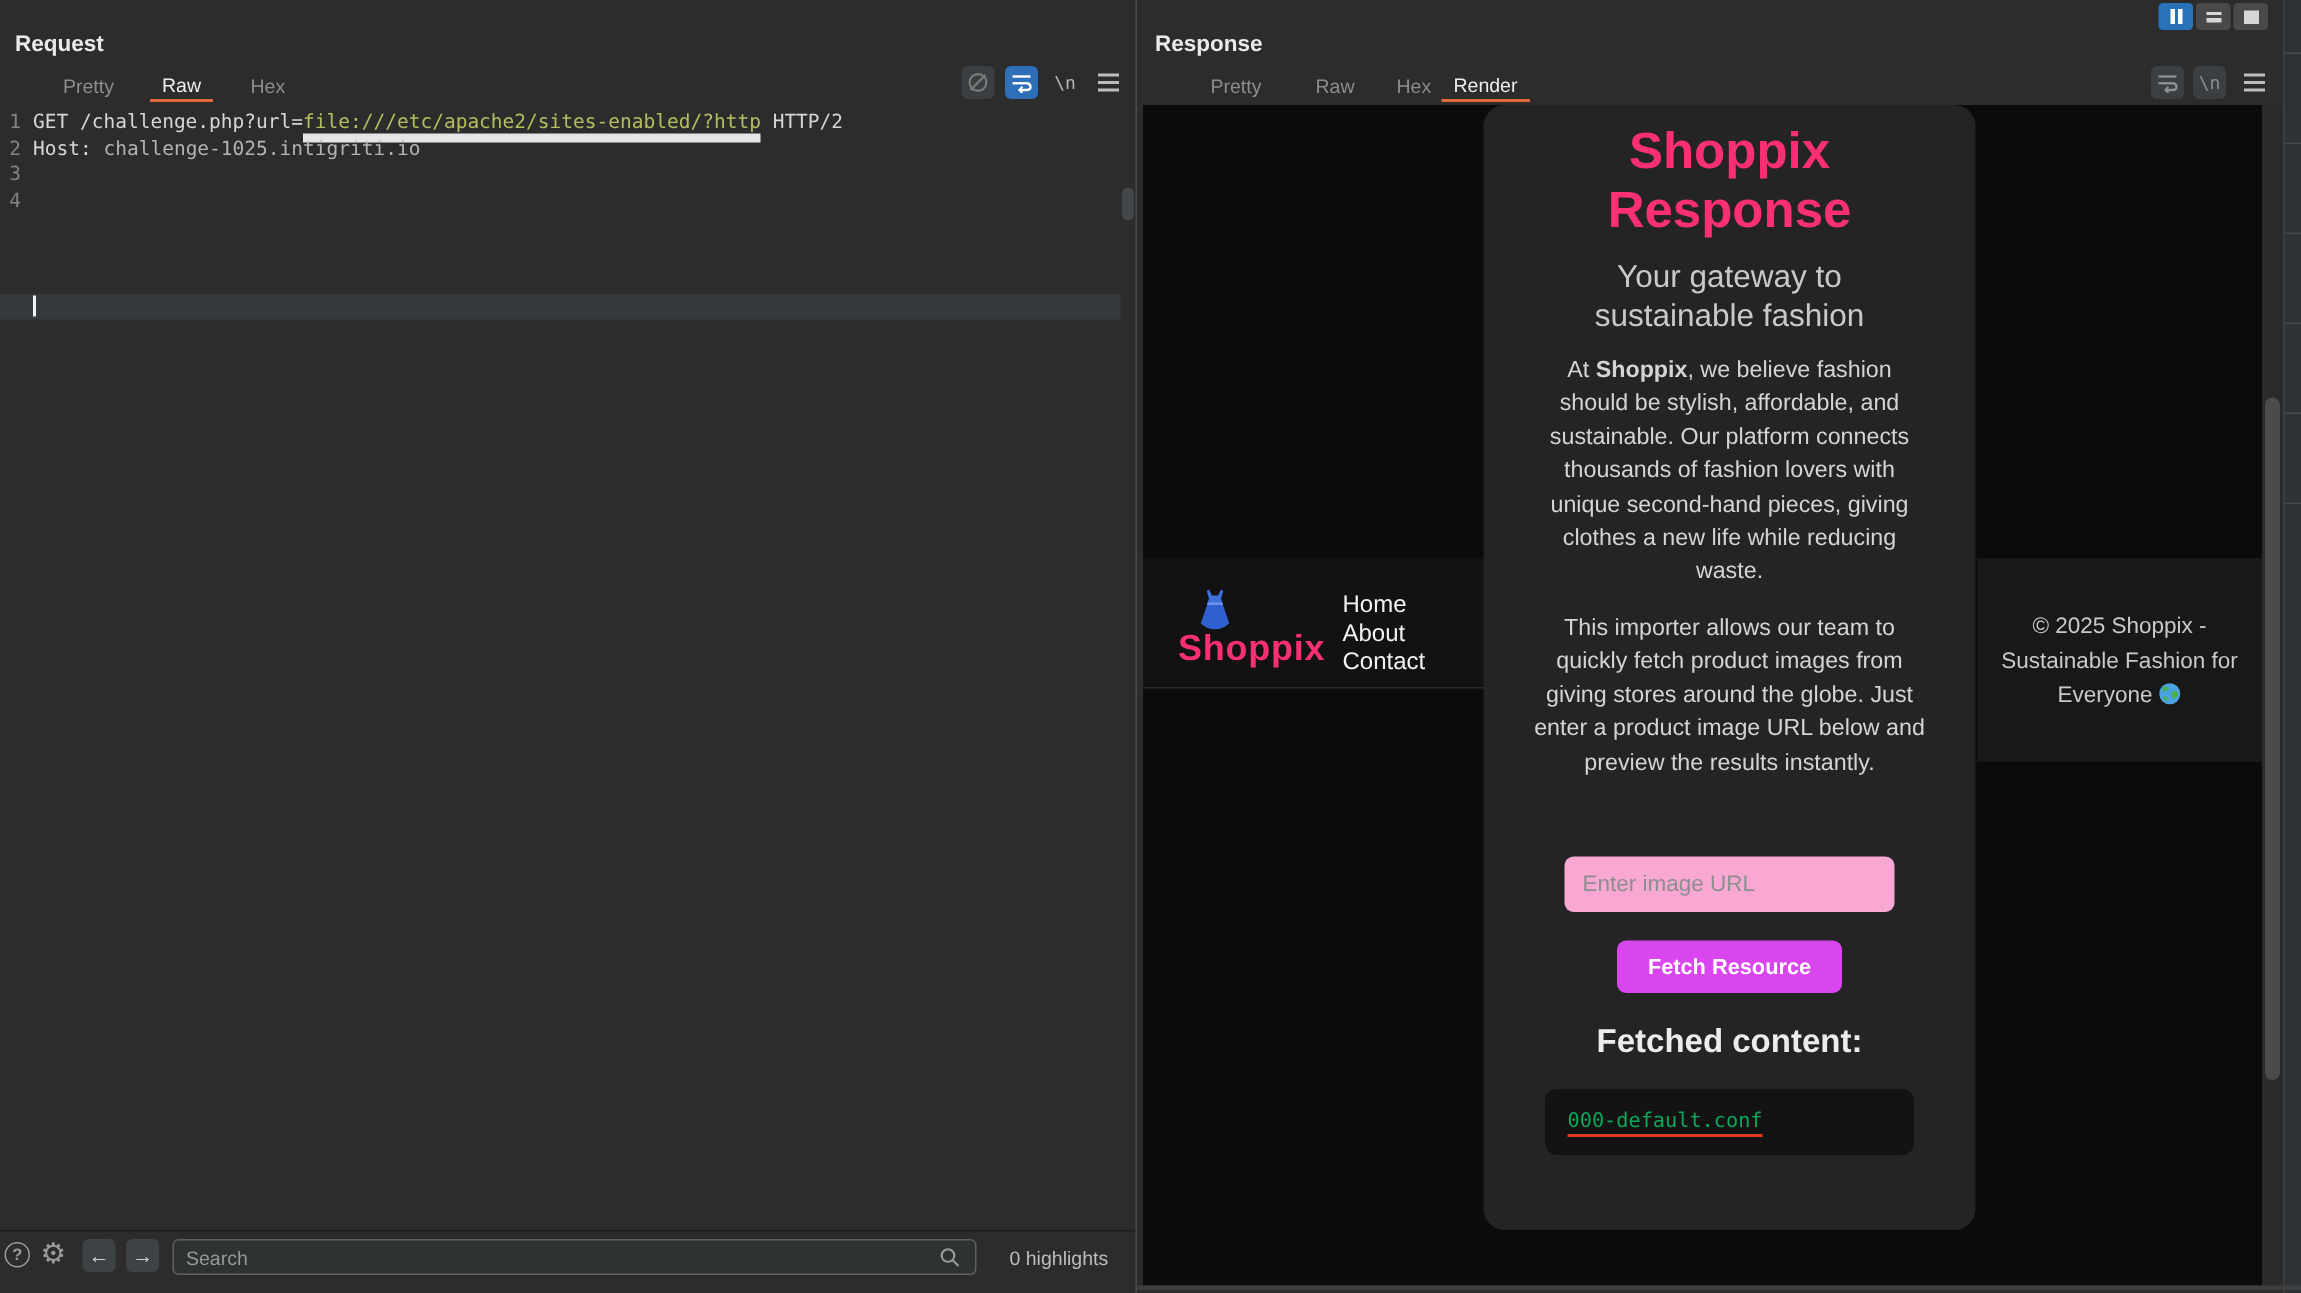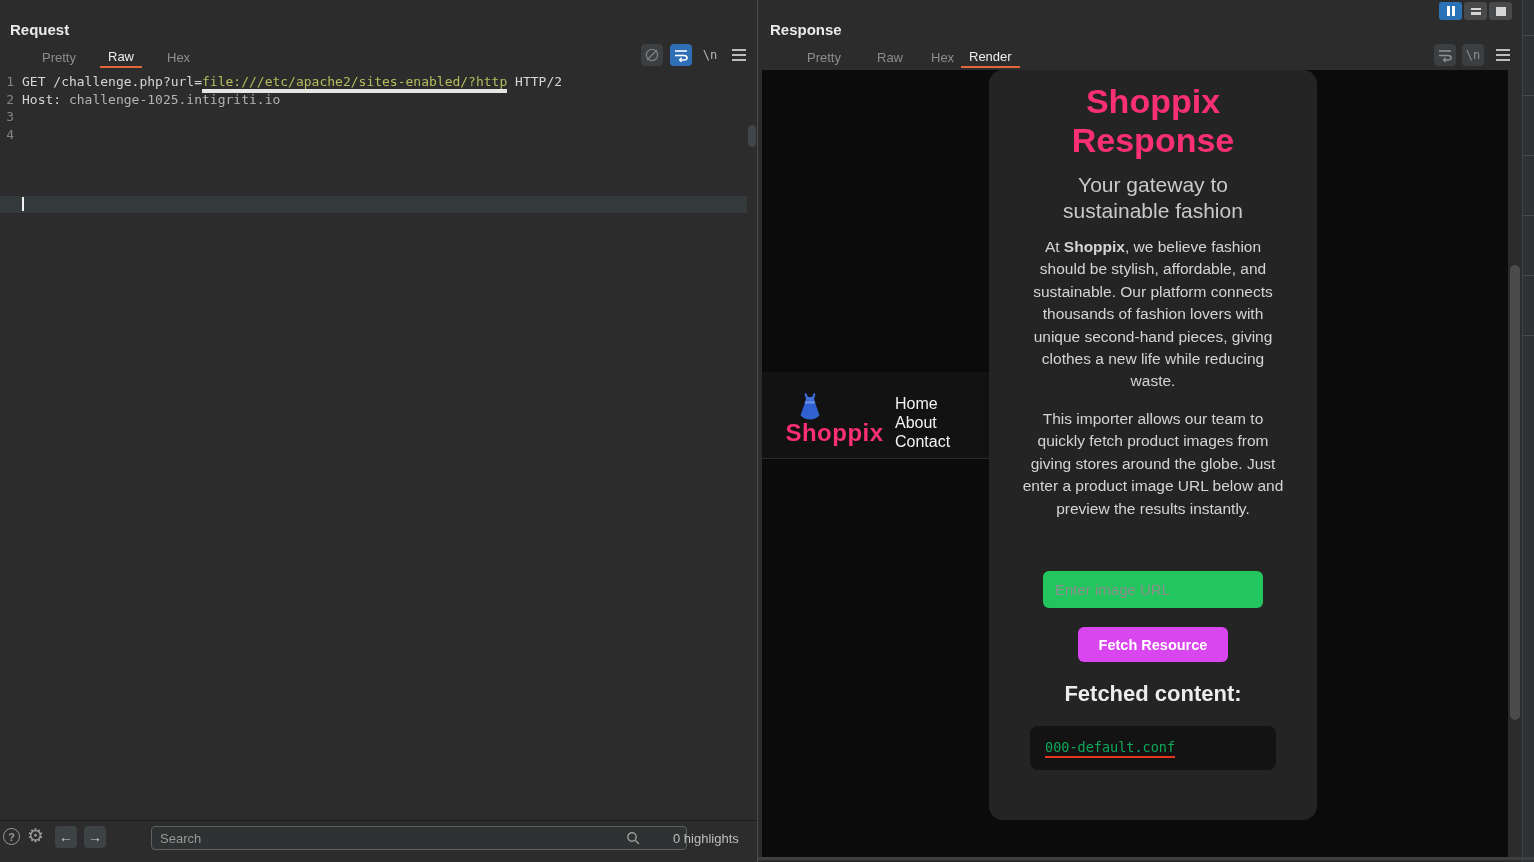--- a/index.html
+++ b/index.html
@@ -28,40 +28,40 @@
   .hamburger span { display:block; width:14px; height:2px; background:#bdbdbd; }
 
   
   #request-editor { position:absolute; left:0; top:70px; width:757px; height:750px;
                     background:#2c2c2c; font-family:"DejaVu Sans Mono", monospace;
                     font-size:13px; line-height:17.5px; }
   .code-line { position:relative; white-space:pre; height:17.5px; }
   .gutter-num { display:inline-block; width:14px; margin-right:8px; text-align:right;
                 color:#848484; }
   .tok { color:#d6d6d6;text-align:right; } .tok-dim { color:#b3b3b3; }
-  .tok-url { color:#b5bd5e; border-bottom:4px solid #e5e5e5; padding-bottom:0px; }
+  .tok-url { color:#b5bd5e; border-bottom:6px solid #e5e5e5; padding-bottom:0px; }
   #current-line-highlight { position:absolute; left:0; top:126px; width:747px; height:17px;
                             background:#343a3c; }
   #editor-caret { position:absolute; left:22px; top:127px; width:2px; height:14px; background:#f2f2f2; }
   #editor-scroll-thumb { position:absolute; left:748px; top:125px; width:8px; height:22px;
                          background:#40464a; border-radius:4px; }
 
   
   #search-bar { position:absolute; left:0; top:820px; width:757px; height:42px;
                 background:#2c2c2c; border-top:1px solid #1d1d1d; }
   #help-icon { position:absolute; left:3px; top:7px; width:17px; height:17px; border:1.5px solid #9a9a9a;
                border-radius:50%; color:#9a9a9a; font-size:11px; font-weight:bold;
                display:flex; align-items:center; justify-content:center; }
   #gear-icon { position:absolute; left:27px; top:3px; font-size:19px; color:#9a9a9a; }
   .nav-arrow-btn { position:absolute; top:5px; width:22px; height:22px; background:#3d4345;
                    border-radius:4px; color:#cfcfcf; font-size:14px;
                    display:flex; align-items:center; justify-content:center; }
   #search-input { position:absolute; left:115px; top:5px; width:536px; height:24px;
                   background:#2e3233; border:1px solid #606060; border-radius:4px;
-                  color:#d8d8d8; font-size:13px; padding:0 28px 0 8px; outline:none;margin-left:36px; }
+                  color:#d8d8d8; font-size:13px; padding:0 28px 0 8px; outline:none; }
   #search-input::placeholder { color:#989898; }
   #search-magnifier { position:absolute; left:626px; top:10px; }
   #highlights-label { position:absolute; left:673px; top:10px; font-size:13px; color:#bdbdbd; }
 
   
   #window-buttons { position:absolute; top:2px; right:22px; display:flex; gap:2px; }
   .win-btn { width:23px; height:18px; border-radius:3px; display:flex; align-items:center;
              justify-content:center; gap:2px; }
   .win-btn.blue { background:#2a72b8; } .win-btn.gray { background:#47494b; }
   .pause-bar { width:3px; height:10px; background:#fff; }
@@ -87,21 +87,21 @@
   #page-card { position:absolute; left:227px; top:0; width:328px; height:750px;
                background:#242424; border-radius:14px; }
   #page-heading { position:absolute; left:49px; top:12px; width:230px; text-align:center;
                   font-size:34px; line-height:39px; font-weight:bold; color:#fa2f74; }
   #page-tagline { position:absolute; left:64px; top:102px; width:200px; text-align:center;
                   font-size:21px; line-height:26px; color:#c9c9c9; }
   .card-para { position:absolute; left:33px; width:262px; text-align:center;
                font-size:15.5px; line-height:22.4px; color:#d4d4d4; }
   #about-para { top:166px; } #importer-para { top:338px; }
   #url-input { position:absolute; left:54px; top:501px; width:220px; height:37px;
-               background:#22c55e; border:none; border-radius:6px; font-size:15px;
+               background:#f9a8d4; border:none; border-radius:6px; font-size:15px;
                color:#333; padding:0 12px; outline:none; }
   #url-input::placeholder { color:#8e8e8e; }
   #fetch-button { position:absolute; left:89px; top:557px; width:150px; height:35px;
                   background:#d946ef; border:none; border-radius:6px; color:#ffffff;
                   font-size:14.5px; font-weight:bold; font-family:"Liberation Sans", sans-serif; }
   #fetched-heading { position:absolute; left:0; top:611px; width:328px; text-align:center;
                      font-size:22px; font-weight:bold; color:#ececec; }
   #fetched-box { position:absolute; left:41px; top:656px; width:246px; height:44px;
                  background:#131313; border-radius:8px; display:flex; align-items:center; }
   #fetched-link { margin-left:15px; font-family:"DejaVu Sans Mono", monospace; font-size:13.5px;
@@ -250,20 +250,30 @@
           </svg>
         </span>
         <div id="nav-brand">Shoppix</div>
         <div id="nav-links">
           <span class="nav-link">Home</span>
           <span class="nav-link">About</span>
           <span class="nav-link">Contact</span>
         </div>
       </div>
 
+      <div id="site-footer">
+        <div id="footer-text"><span>© 2025 Shoppix - Sustainable Fashion for Everyone</span>
+          <span style="display:inline-block;vertical-align:-2px;">
+            <svg width="15" height="15" viewBox="0 0 15 15">
+              <circle cx="7.5" cy="7.5" r="7" fill="#4aa3e0"></circle>
+              <path d="M3 3 q3 -1 4 1 q-1 2 -3 2 q-2 0 -1 -3z M9 6 q3 -1 4 1 q0 3 -3 4 q-2 -1 -1 -5z M4 9 q2 0 2 2 q0 2 -2 1 q-1 -2 0 -3z" fill="#4caf50"></path>
+            </svg>
+          </span>
+        </div>
+      </div>
 
       <div id="page-card">
         <div id="page-heading">Shoppix Response</div>
         <div id="page-tagline">Your gateway to sustainable fashion</div>
         <p class="card-para" id="about-para"><span>At </span><b>Shoppix</b><span>, we believe fashion should be stylish, affordable, and sustainable. Our platform connects thousands of fashion lovers with unique second-hand pieces, giving clothes a new life while reducing waste.</span></p>
         <p class="card-para" id="importer-para">This importer allows our team to quickly fetch product images from giving stores around the globe. Just enter a product image URL below and preview the results instantly.</p>
         <input id="url-input" type="text" placeholder="Enter image URL" style="">
         <button id="fetch-button">Fetch Resource</button>
         <div id="fetched-heading">Fetched content:</div>
         <div id="fetched-box">

